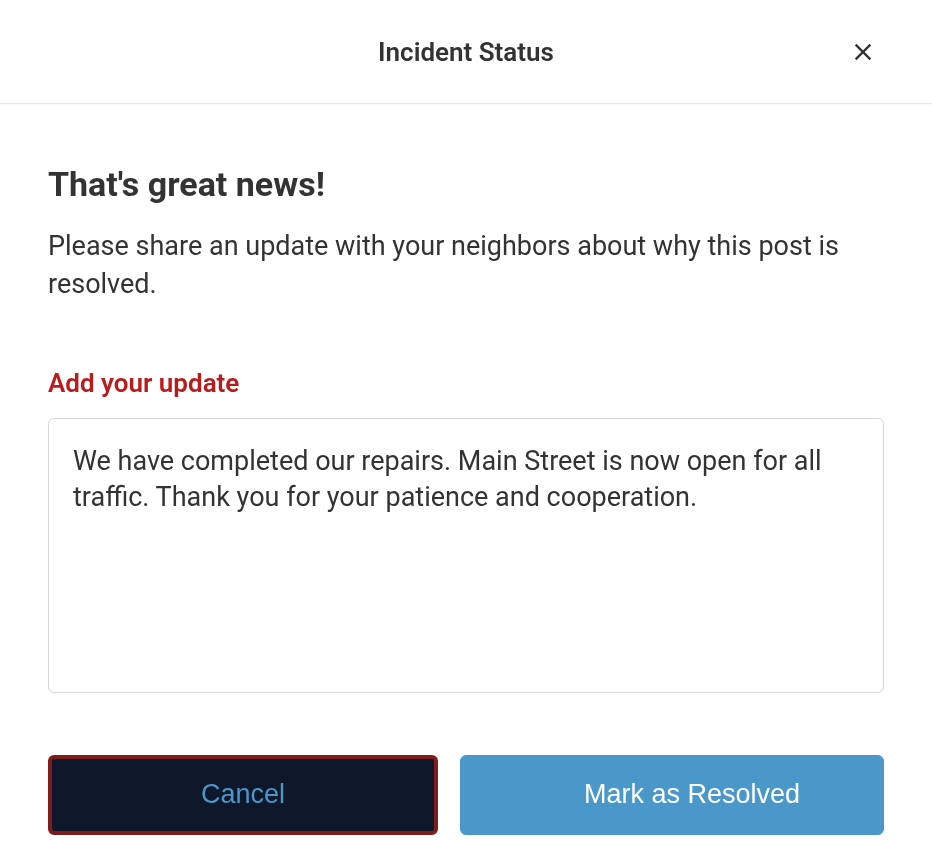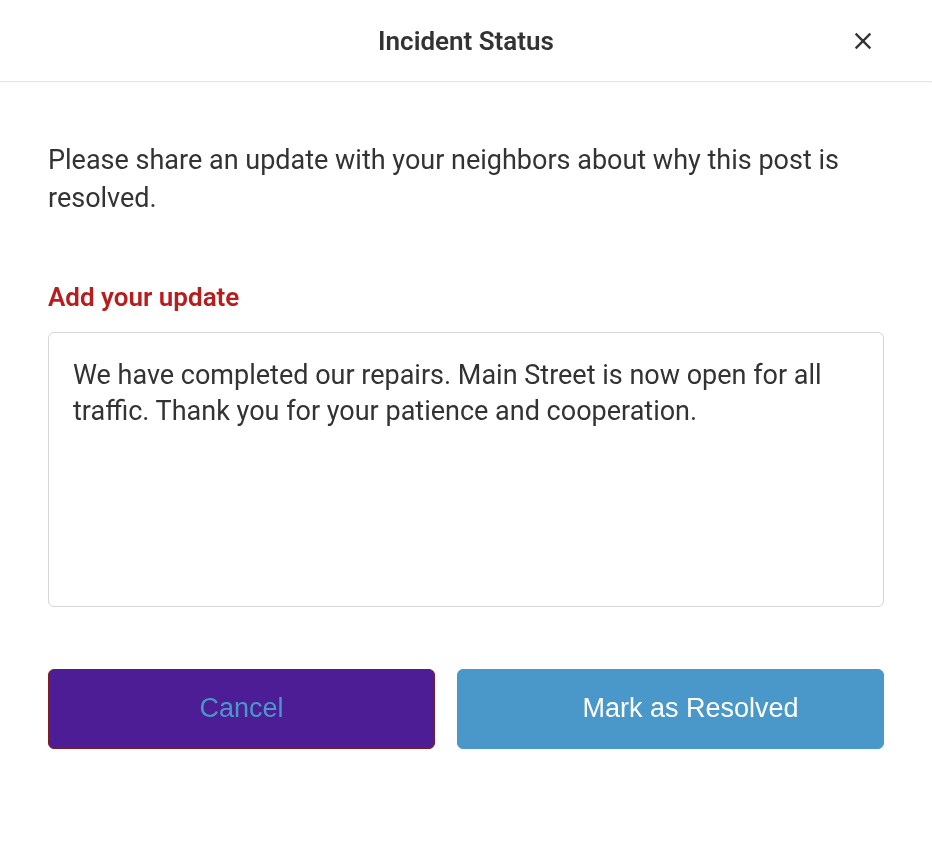--- a/index.html
+++ b/index.html
@@ -9,21 +9,21 @@
     }
     body {
       font-family: -apple-system, BlinkMacSystemFont, "Segoe UI", Roboto, Helvetica, Arial, sans-serif;
       background: #ffffff;
       width: 932px;
       height: 860px;
       color: #333333;
     }
     .modal-header {
       position: relative;
-      height: 82px;
+      height: 104px;
       border-bottom: 1px solid #e5e5e5;
       display: flex;
       align-items: center;
       justify-content: center;
       box-shadow: 0 1px 2px rgba(0,0,0,0.03);
       text-align: right;
     }
     .modal-title {
       font-size: 26px;
       font-weight: 600;
@@ -94,22 +94,22 @@
       height: 80px;
       border-radius: 6px;
       font-size: 27px;
       font-weight: 400;
       cursor: pointer;
       display: flex;
       align-items: center;
       justify-content: center;
     }
     .btn-cancel {
-      background: #4c1d95;
-      border: 1px solid #7f1d1d;
+      background: #0f172a;
+      border: 4px solid #7f1d1d;
       color: #4a98c9;
     }
     .btn-primary {
       background: #4a98c9;
       border: 1px solid #4a98c9;
       color: #ffffff;
       padding-left: 40px;
     }
   </style>
 </head>
@@ -119,20 +119,21 @@
   <div class="modal-title">Incident Status</div>
   <button class="close-button">
     <svg class="close-icon" viewBox="0 0 24 24" fill="none">
       <line x1="4" y1="4" x2="20" y2="20"></line>
       <line x1="20" y1="4" x2="4" y2="20"></line>
     </svg>
   </button>
 </div>
 
 <div class="modal-body">
+  <h1 class="heading">That's great news!</h1>
   <p class="description">Please share an update with your neighbors about why this post is resolved.</p>
 
   <label class="field-label">Add your update</label>
   <textarea class="update-textarea" style="">We have completed our repairs. Main Street is now open for all traffic. Thank you for your patience and cooperation.</textarea>
 
   <div class="button-row">
     <button class="btn btn-cancel">Cancel</button>
     <button class="btn btn-primary">Mark as Resolved</button>
   </div>
 </div>

